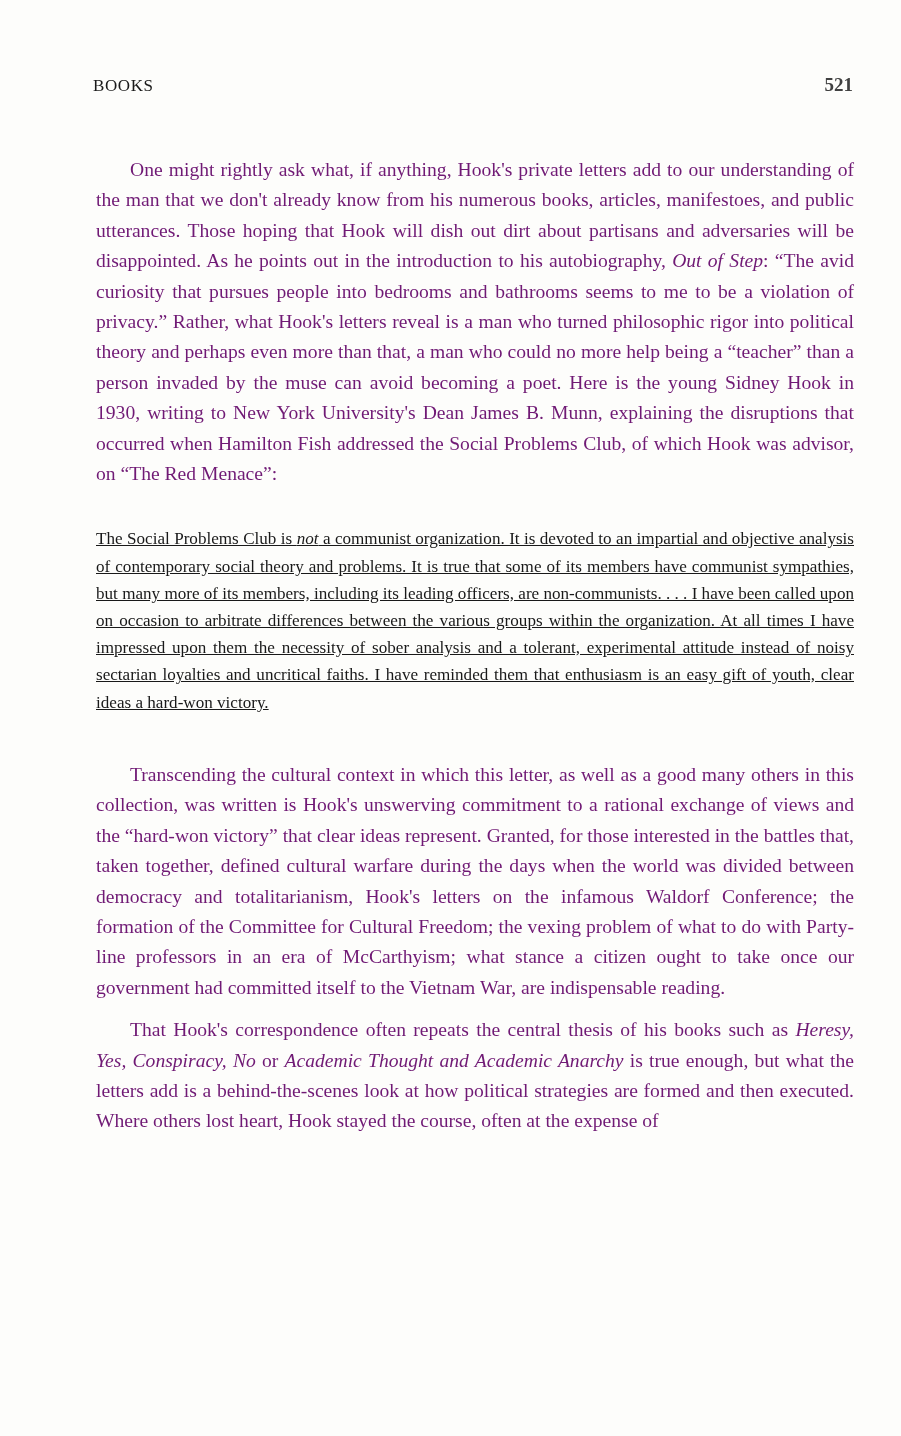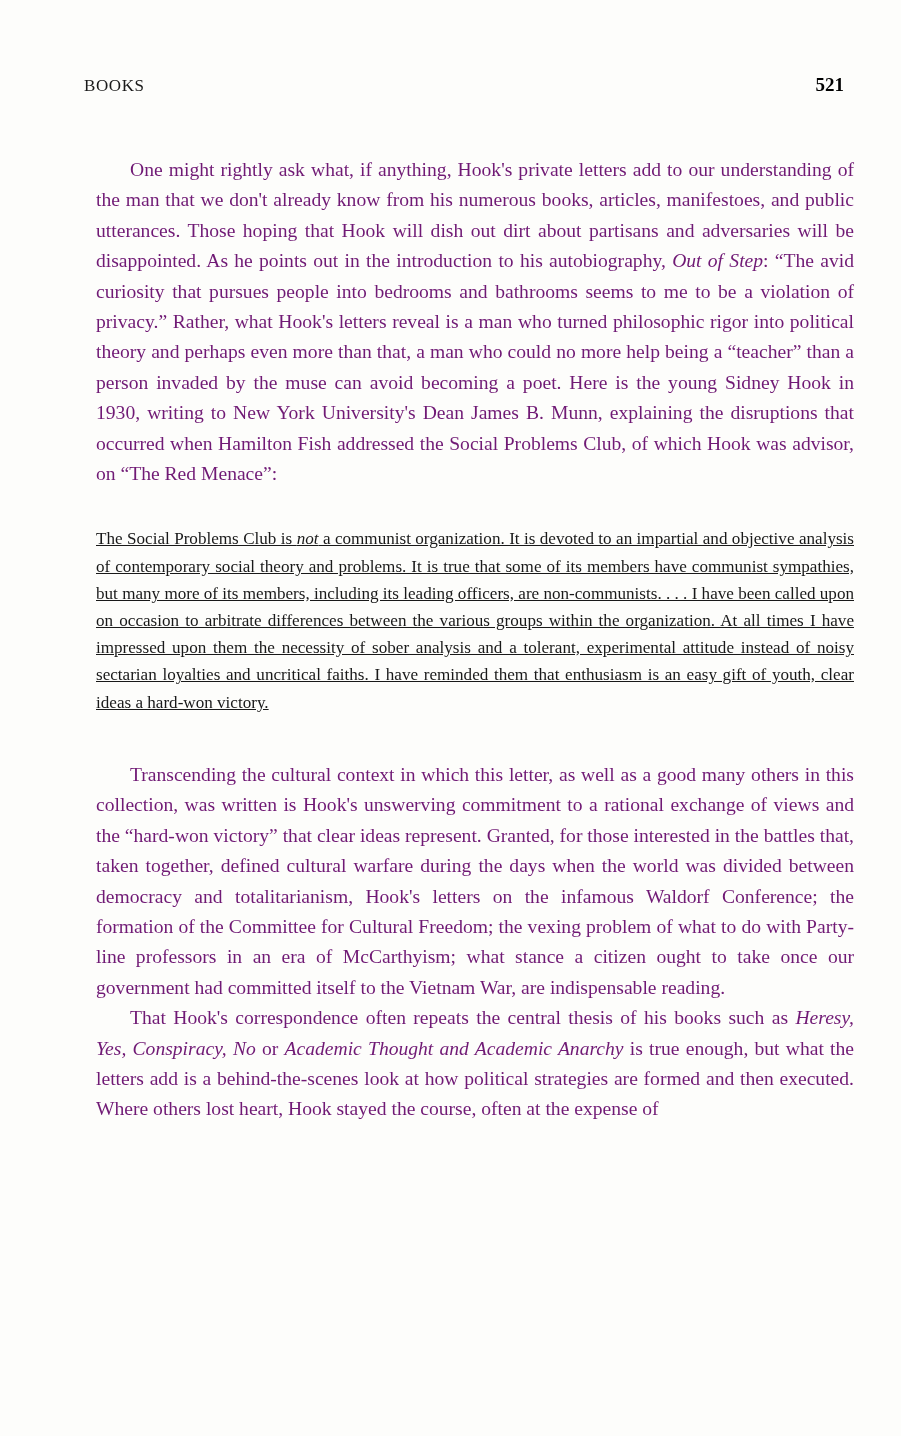--- a/index.html
+++ b/index.html
@@ -18,57 +18,57 @@
   .page {
     position: absolute;
     left: 0;
     top: 0;
     width: 901px;
     height: 1436px;
     background: #fdfdfb;
   }
   .header {
     position: absolute;
-    left: 84px;
+    left: 93px;
     top: 74px;
     width: 760px;
     display: flex;
     justify-content: space-between;
     align-items: baseline;
   }
   .running-head {
     font-family: "Liberation Serif", serif;
     font-size: 17px;
     letter-spacing: 0.6px;
     color: #1a1a1a;
   }
   .folio {
     font-family: "Liberation Serif", serif;
     font-size: 19px;
     font-weight: bold;
-    color: #000000;
+    color: #404040;
   }
   .body-col {
     position: absolute;
     left: 96px;
     top: 155px;
     width: 758px;
   }
   p.body-para {
     margin: 0;
     font-size: 19.6px;
     line-height: 30.4px;
     text-align: justify;
     text-indent: 34px;
     color: #701a75;
     font-family: "Liberation Serif", serif;
     hyphens: auto;
   }
   p.body-para + p.body-para {
-    margin-top: 0;
+    margin-top: 12px;
   }
   .extract {
     margin: 36px 0 30px 0;
     font-size: 17.1px;
     line-height: 27.2px;
     text-align: justify;
     text-indent: 0;
     color: #191919;
     font-family: "Liberation Serif", serif;
     hyphens: auto;

